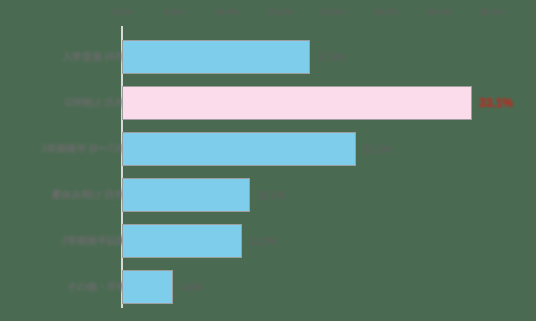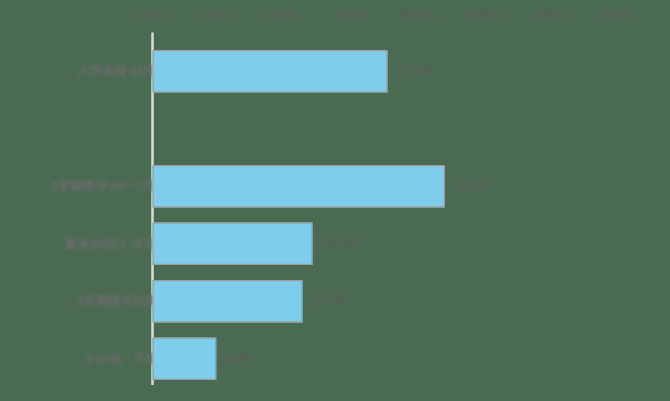--- a/index.html
+++ b/index.html
@@ -135,20 +135,27 @@
     <div id="baseline"></div>
 
     <div class="row" style="top:8px;">
       <span class="cat-label">入学直後 (4月)</span>
       <div class="bar-wrap" style="width:188px;">
         <div class="bar"></div>
         <span class="bar-value">17.8%</span>
       </div>
     </div>
 
+    <div class="row" style="top:54px;">
+      <span class="cat-label">GW明け (5月)</span>
+      <div class="bar-wrap" style="width:350px;">
+        <div class="bar highlight"></div>
+        <span class="bar-value highlight-value">33.1%</span>
+      </div>
+    </div>
 
     <div class="row" style="top:100px;">
       <span class="cat-label">1学期後半 (6〜7月)</span>
       <div class="bar-wrap" style="width:234px;">
         <div class="bar"></div>
         <span class="bar-value">22.1%</span>
       </div>
     </div>
 
     <div class="row" style="top:146px;">

